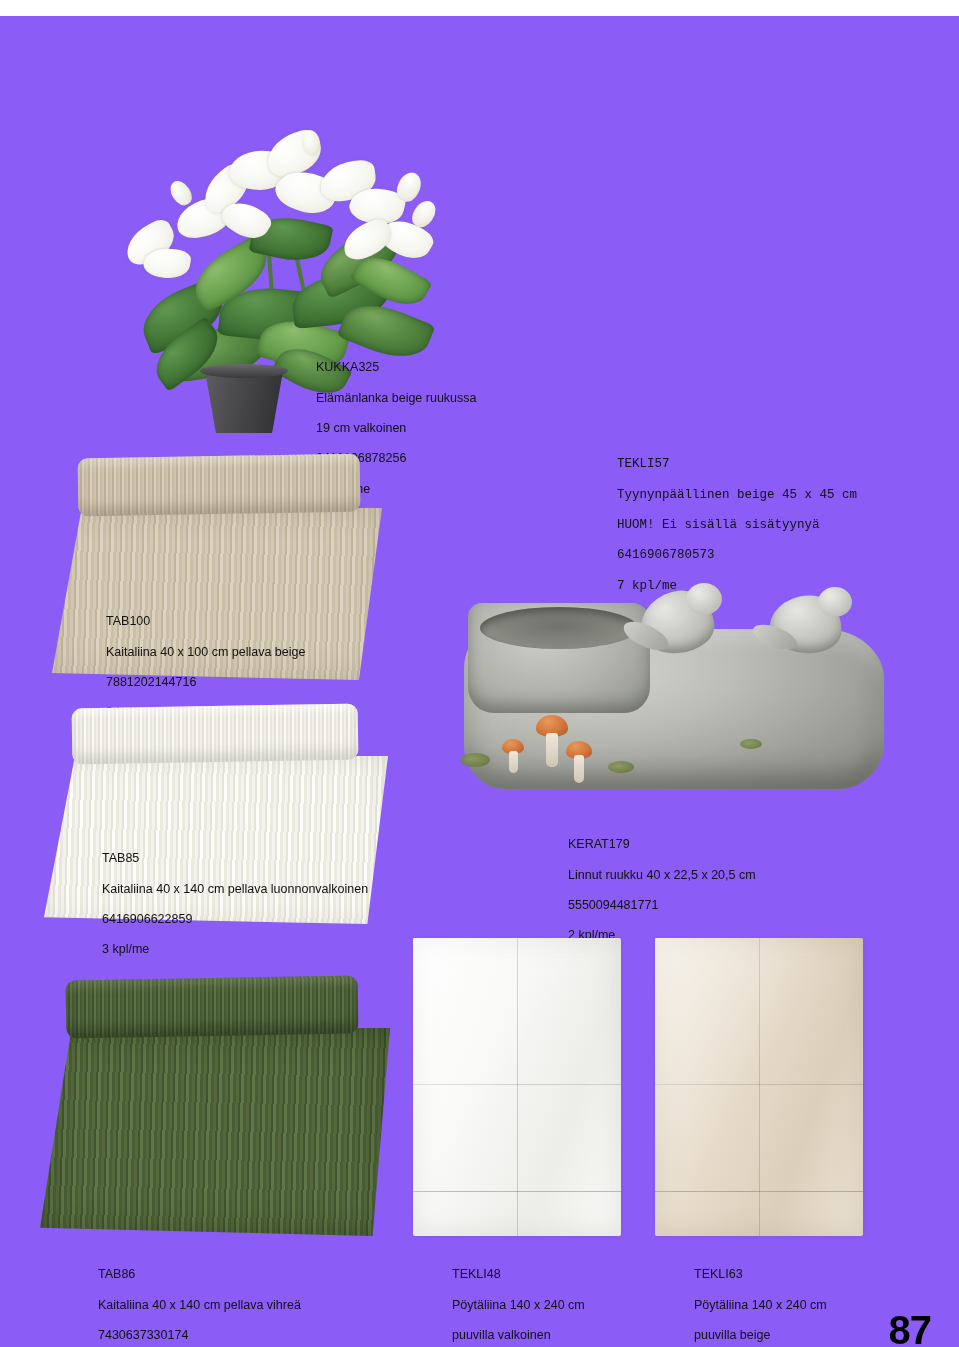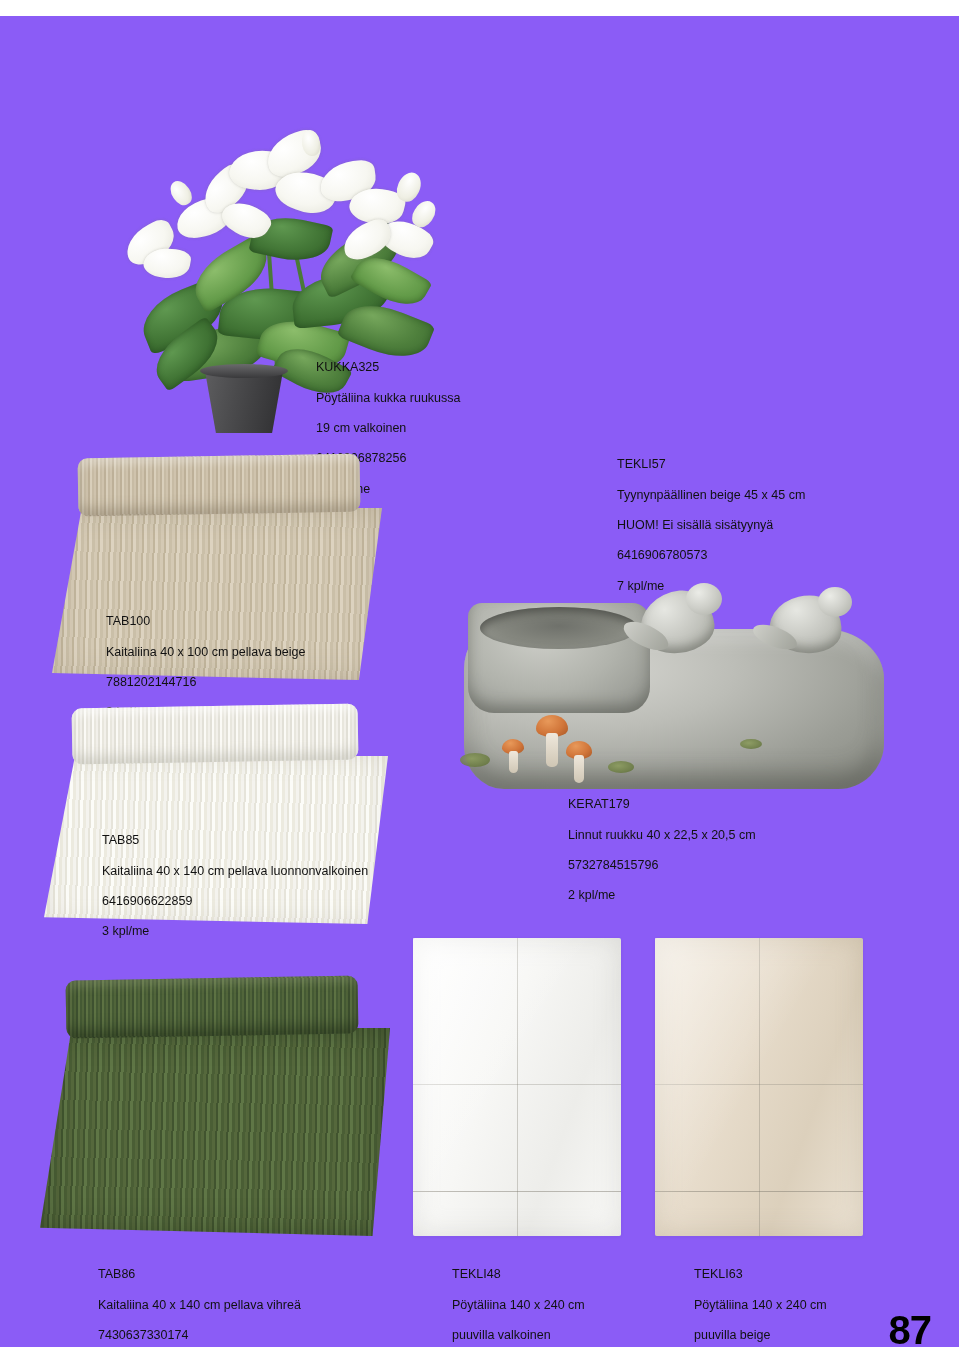--- a/index.html
+++ b/index.html
@@ -295,33 +295,33 @@
       <div class="bud" style="left:334px; top:124px; width:20px; height:28px; transform:rotate(34deg);"></div>
       <div class="bud" style="left:222px; top:54px; width:18px; height:26px; transform:rotate(-10deg);"></div>
       <div class="bud" style="left:92px; top:104px; width:18px; height:26px; transform:rotate(-34deg);"></div>
     </div>
   </div>
   <div class="plant-pot"></div>
   <div class="plant-pot-rim"></div>
 
   <div class="caption" style="left:316px; top:329px; width:260px;">
     <span class="code line">KUKKA325</span>
-    <span class="line">Pöytäliina kukka ruukussa</span>
+    <span class="line">Elämänlanka beige ruukussa</span>
     <span class="line">19 cm valkoinen</span>
     <span class="line">6416906878256</span>
     <span class="line">12 kpl/me</span>
   </div>
 
   <div class="product" style="left:520px; top:60px; width:350px; height:360px;">
     
     
     
   </div>
 
-  <div class="caption" style="left:617px; top:426px; width:300px;">
+  <div class="caption" style="left:617px; top:426px; width:300px;font-family:Liberation Mono, monospace;">
     <span class="code line">TEKLI57</span>
     <span class="line">Tyynynpäällinen beige 45 x 45 cm</span>
     <span class="line">HUOM! Ei sisällä sisätyynyä</span>
     <span class="line">6416906780573</span>
     <span class="line">7 kpl/me</span>
   </div>
 
   <div class="rug">
     <div class="rug-flat tab100-body"></div>
     <div class="rug-roll tab100-roll"></div>
@@ -330,21 +330,21 @@
     <span class="code line">TAB100</span>
     <span class="line">Kaitaliina 40 x 100 cm pellava beige</span>
     <span class="line">7881202144716</span>
     <span class="line">3 kpl/me</span>
   </div>
 
   <div class="rug">
     <div class="rug-flat tab85-body"></div>
     <div class="rug-roll tab85-roll"></div>
   </div>
-  <div class="caption" style="left:102px; top:802px; width:330px;">
+  <div class="caption" style="left:102px; top:820px; width:330px;">
     <span class="code line">TAB85</span>
     <span class="line">Kaitaliina 40 x 140 cm pellava luonnonvalkoinen</span>
     <span class="line">6416906622859</span>
     <span class="line">3 kpl/me</span>
   </div>
 
   <div class="kerat-base">
     <div class="stone-log"></div>
     <div class="stone-bowl"></div>
     <div class="stone-bowl-inner"></div>
@@ -362,24 +362,24 @@
     <div class="mushroom-cap" style="left:126px; top:160px; width:26px; height:18px;"></div>
     <div class="mushroom-stem" style="left:134px; top:174px; width:10px; height:28px;"></div>
     <div class="mushroom-cap" style="left:62px; top:158px; width:22px; height:15px;"></div>
     <div class="mushroom-stem" style="left:69px; top:170px; width:9px; height:22px;"></div>
 
     <div class="moss" style="left:20px; top:172px; width:30px; height:14px;"></div>
     <div class="moss" style="left:168px; top:180px; width:26px; height:12px;"></div>
     <div class="moss" style="left:300px; top:158px; width:22px; height:10px;"></div>
   </div>
 
-  <div class="caption" style="left:568px; top:766px; width:300px;">
+  <div class="caption" style="left:568px; top:806px; width:300px;">
     <span class="code line">KERAT179</span>
     <span class="line">Linnut ruukku 40 x 22,5 x 20,5 cm</span>
-    <span class="line">5732784515796</span>
+    <span class="line">5550094481771</span>
     <span class="line">2 kpl/me</span>
   </div>
 
   <div class="rug">
     <div class="rug-flat tab86-body"></div>
     <div class="rug-roll tab86-roll"></div>
   </div>
   <div class="caption" style="left:98px; top:1236px; width:300px;">
     <span class="code line">TAB86</span>
     <span class="line">Kaitaliina 40 x 140 cm pellava vihreä</span>

